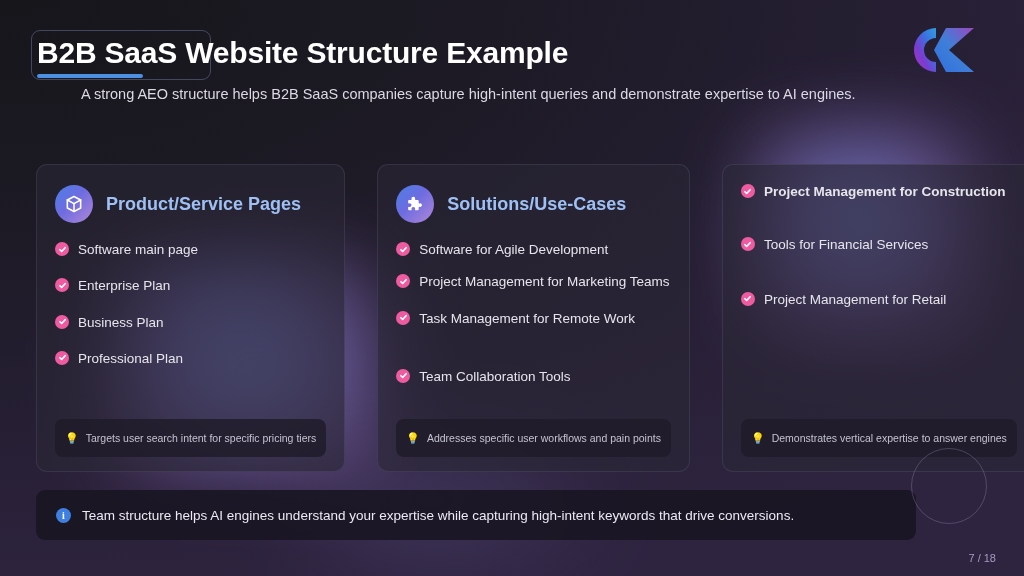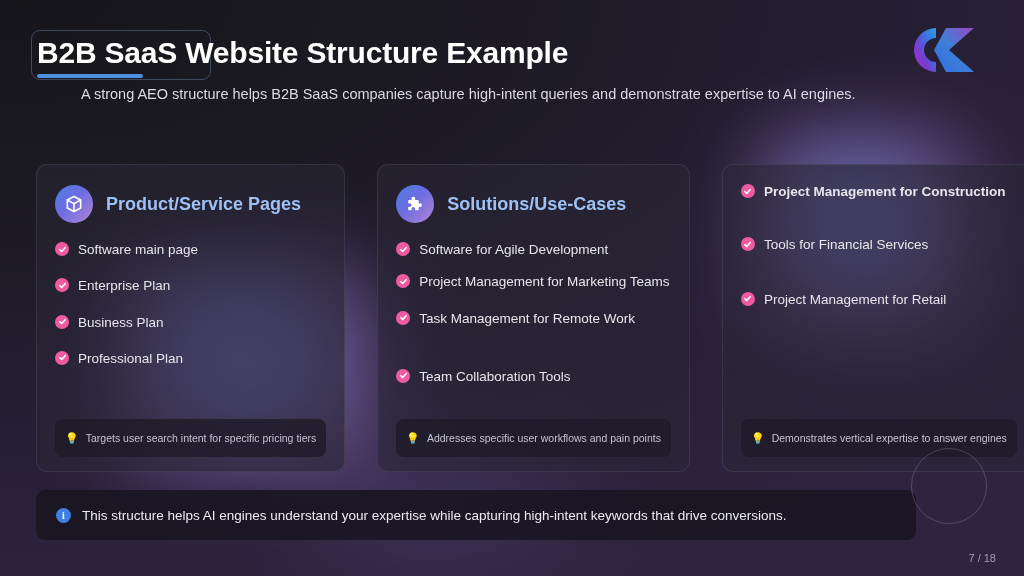--- a/index.html
+++ b/index.html
@@ -336,19 +336,19 @@
       <div class="card-note">
         <span class="note-icon">💡</span>
         <span class="note-text">Demonstrates vertical expertise to answer engines</span>
       </div>
     </div>
 
   </div>
 
   <div id="banner">
     <span id="info-icon">i</span>
-    <span id="banner-text">This structure helps AI engines understand your expertise while capturing high-intent keywords that drive conversions.</span>
+    <span id="banner-text">Team structure helps AI engines understand your expertise while capturing high-intent keywords that drive conversions.</span>
   </div>
 
   <div id="deco-circle"></div>
   <div id="page-num">7 / 18</div>
 
 </div>
 
 </body></html>

